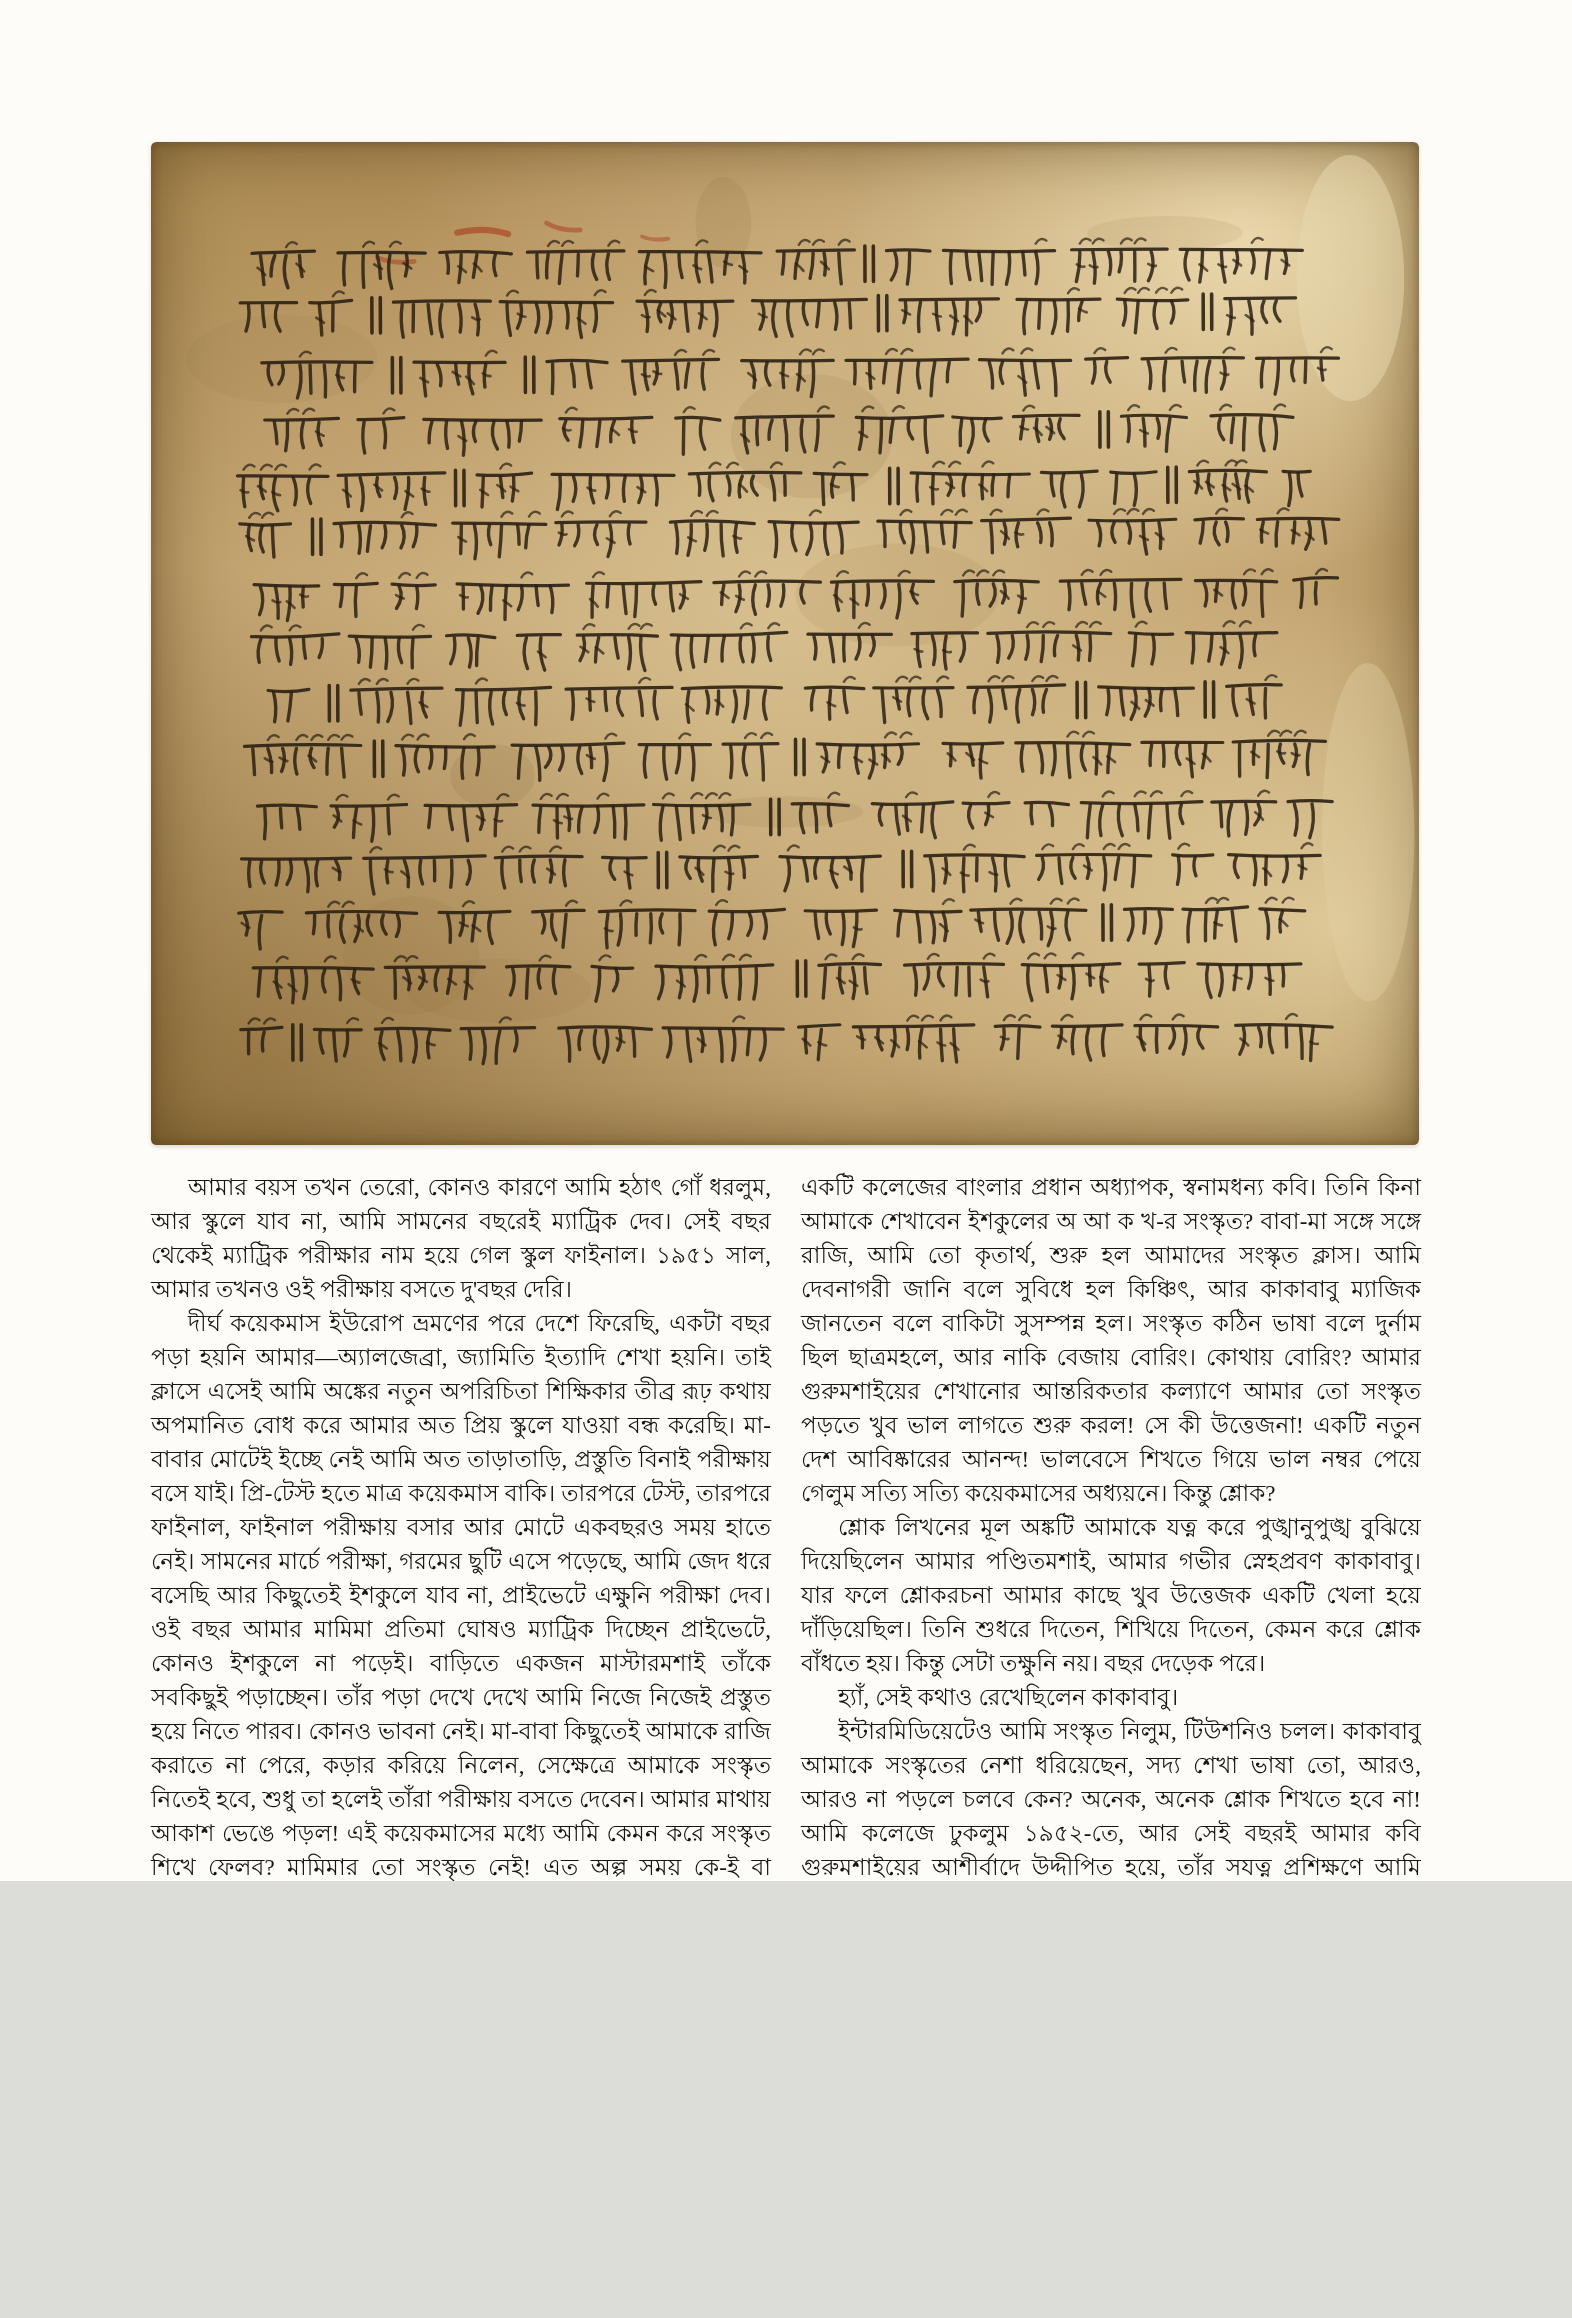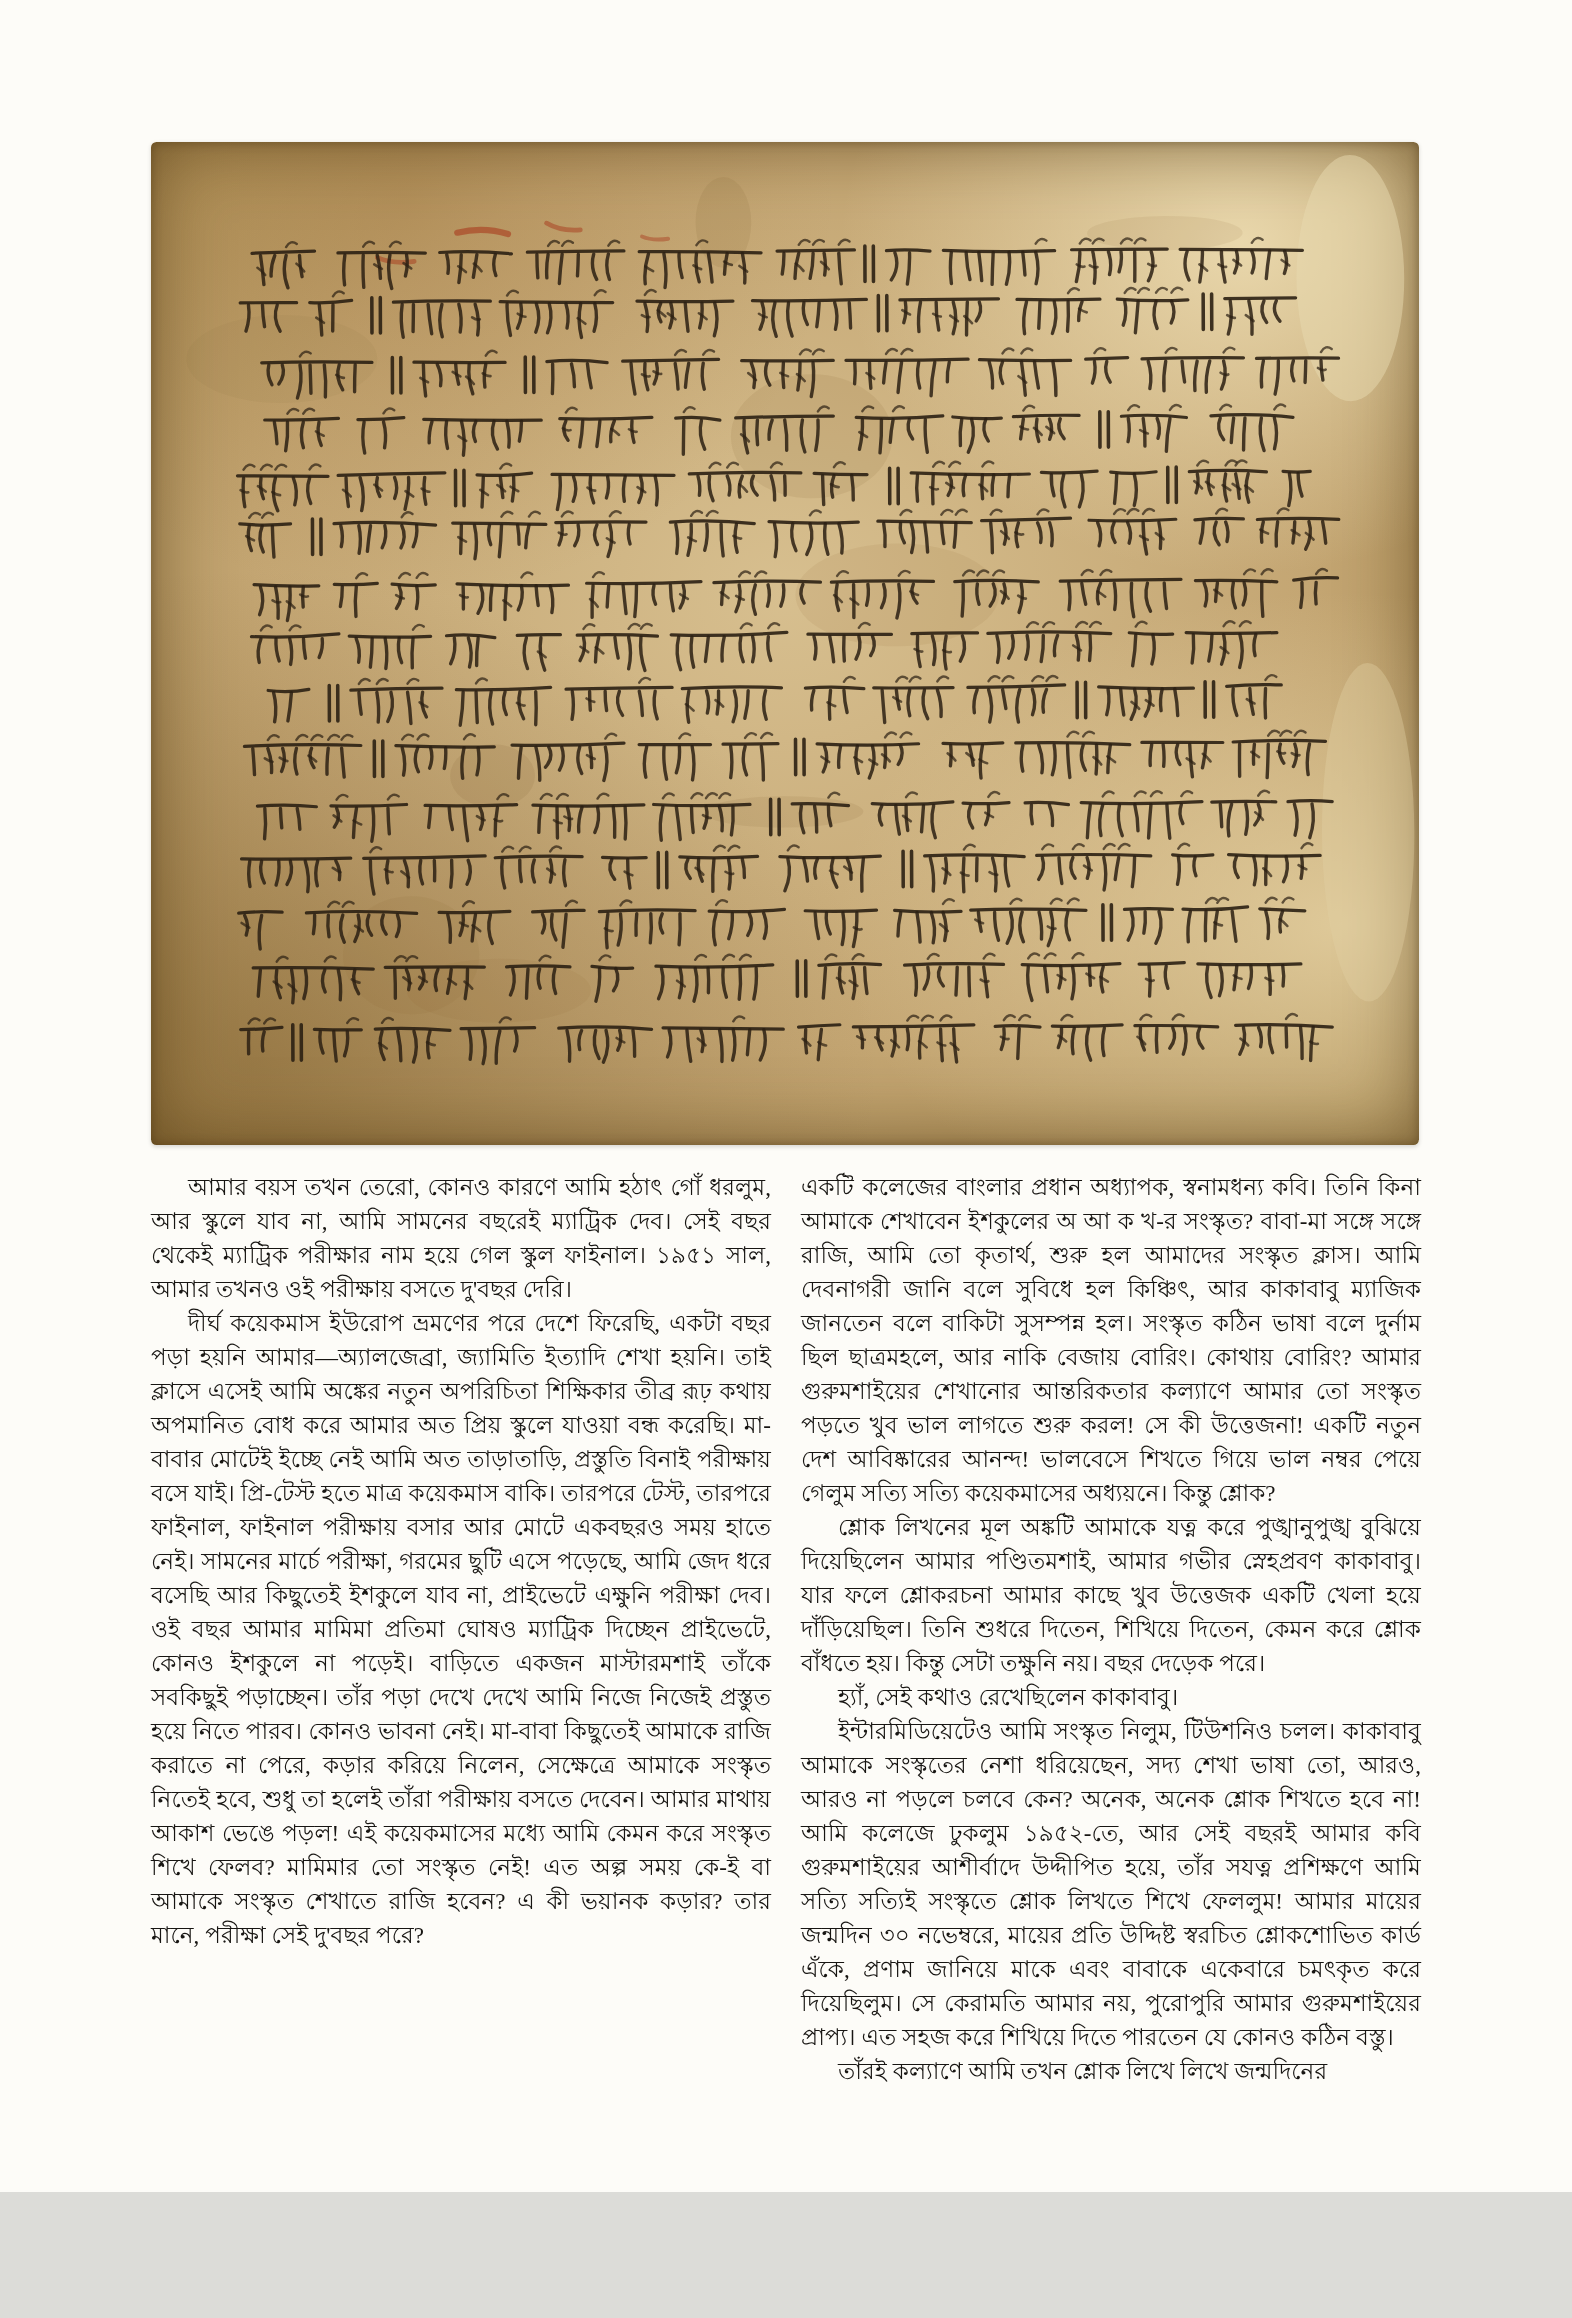--- a/index.html
+++ b/index.html
@@ -1,18 +1,18 @@
 <!DOCTYPE html>
 <html lang="bn" style="font-size:12.3px"><head>
 <meta charset="utf-8">
 <style>
   html,body{margin:0;padding:0;background:#dcdcd8;}
   .page{
     position:relative;
-    width:1573px;height:2192px;
+    width:1573px;height:1881px;
     margin:0 auto;
     background:#fdfcf8;
     font-family:"Liberation Serif","DejaVu Serif",serif;
     color:#171512;
     overflow:hidden;
   }
   
   .manuscript{
     position:absolute;left:151px;top:142px;width:1268px;height:1003px;margin:0;
     border-radius:5.4px;

